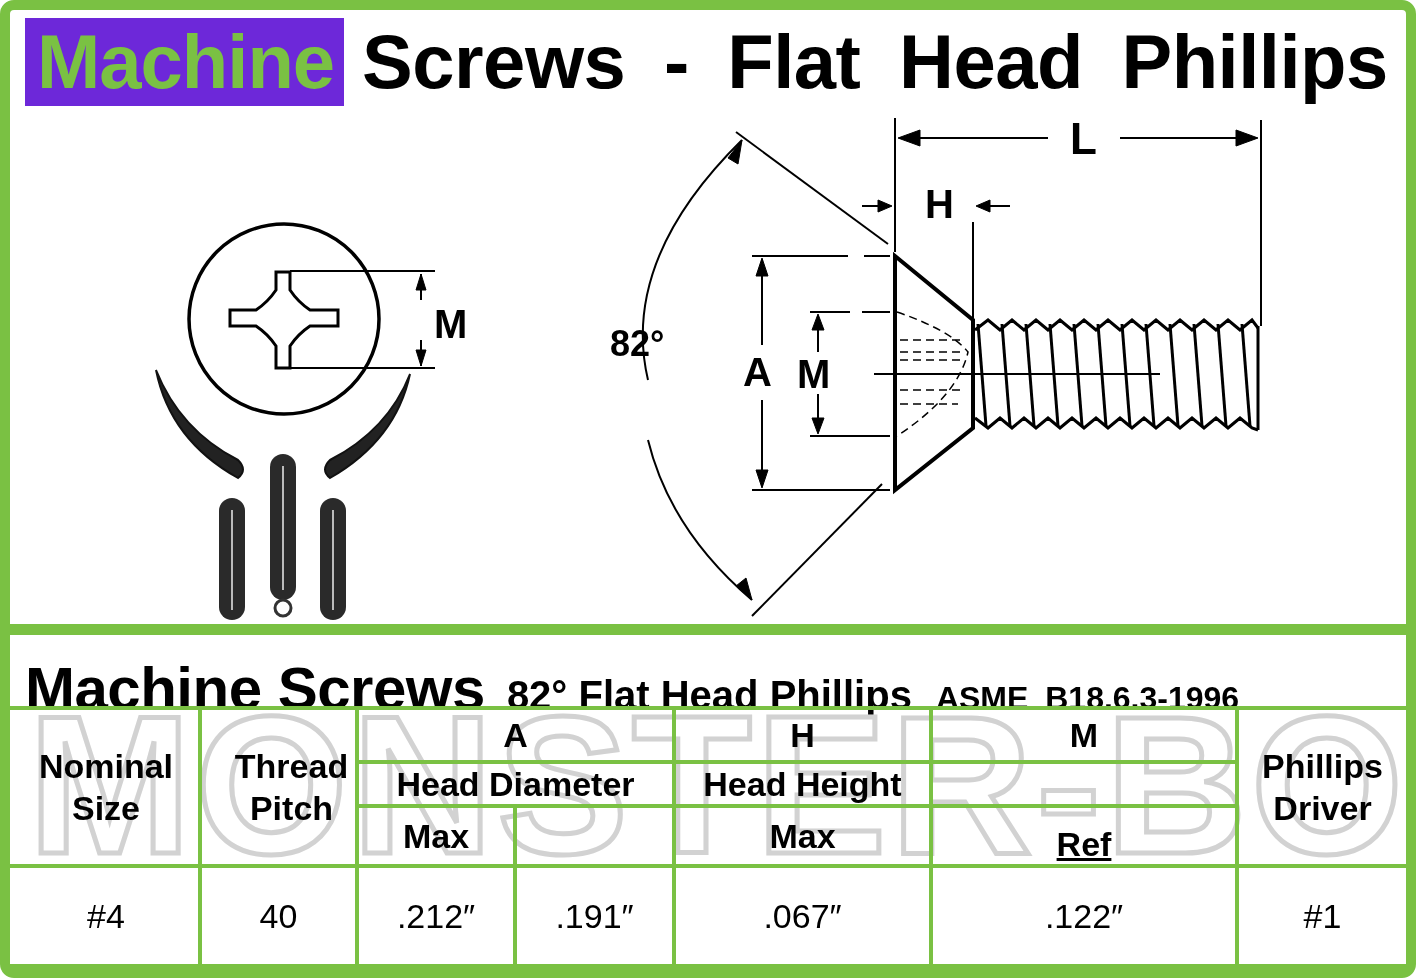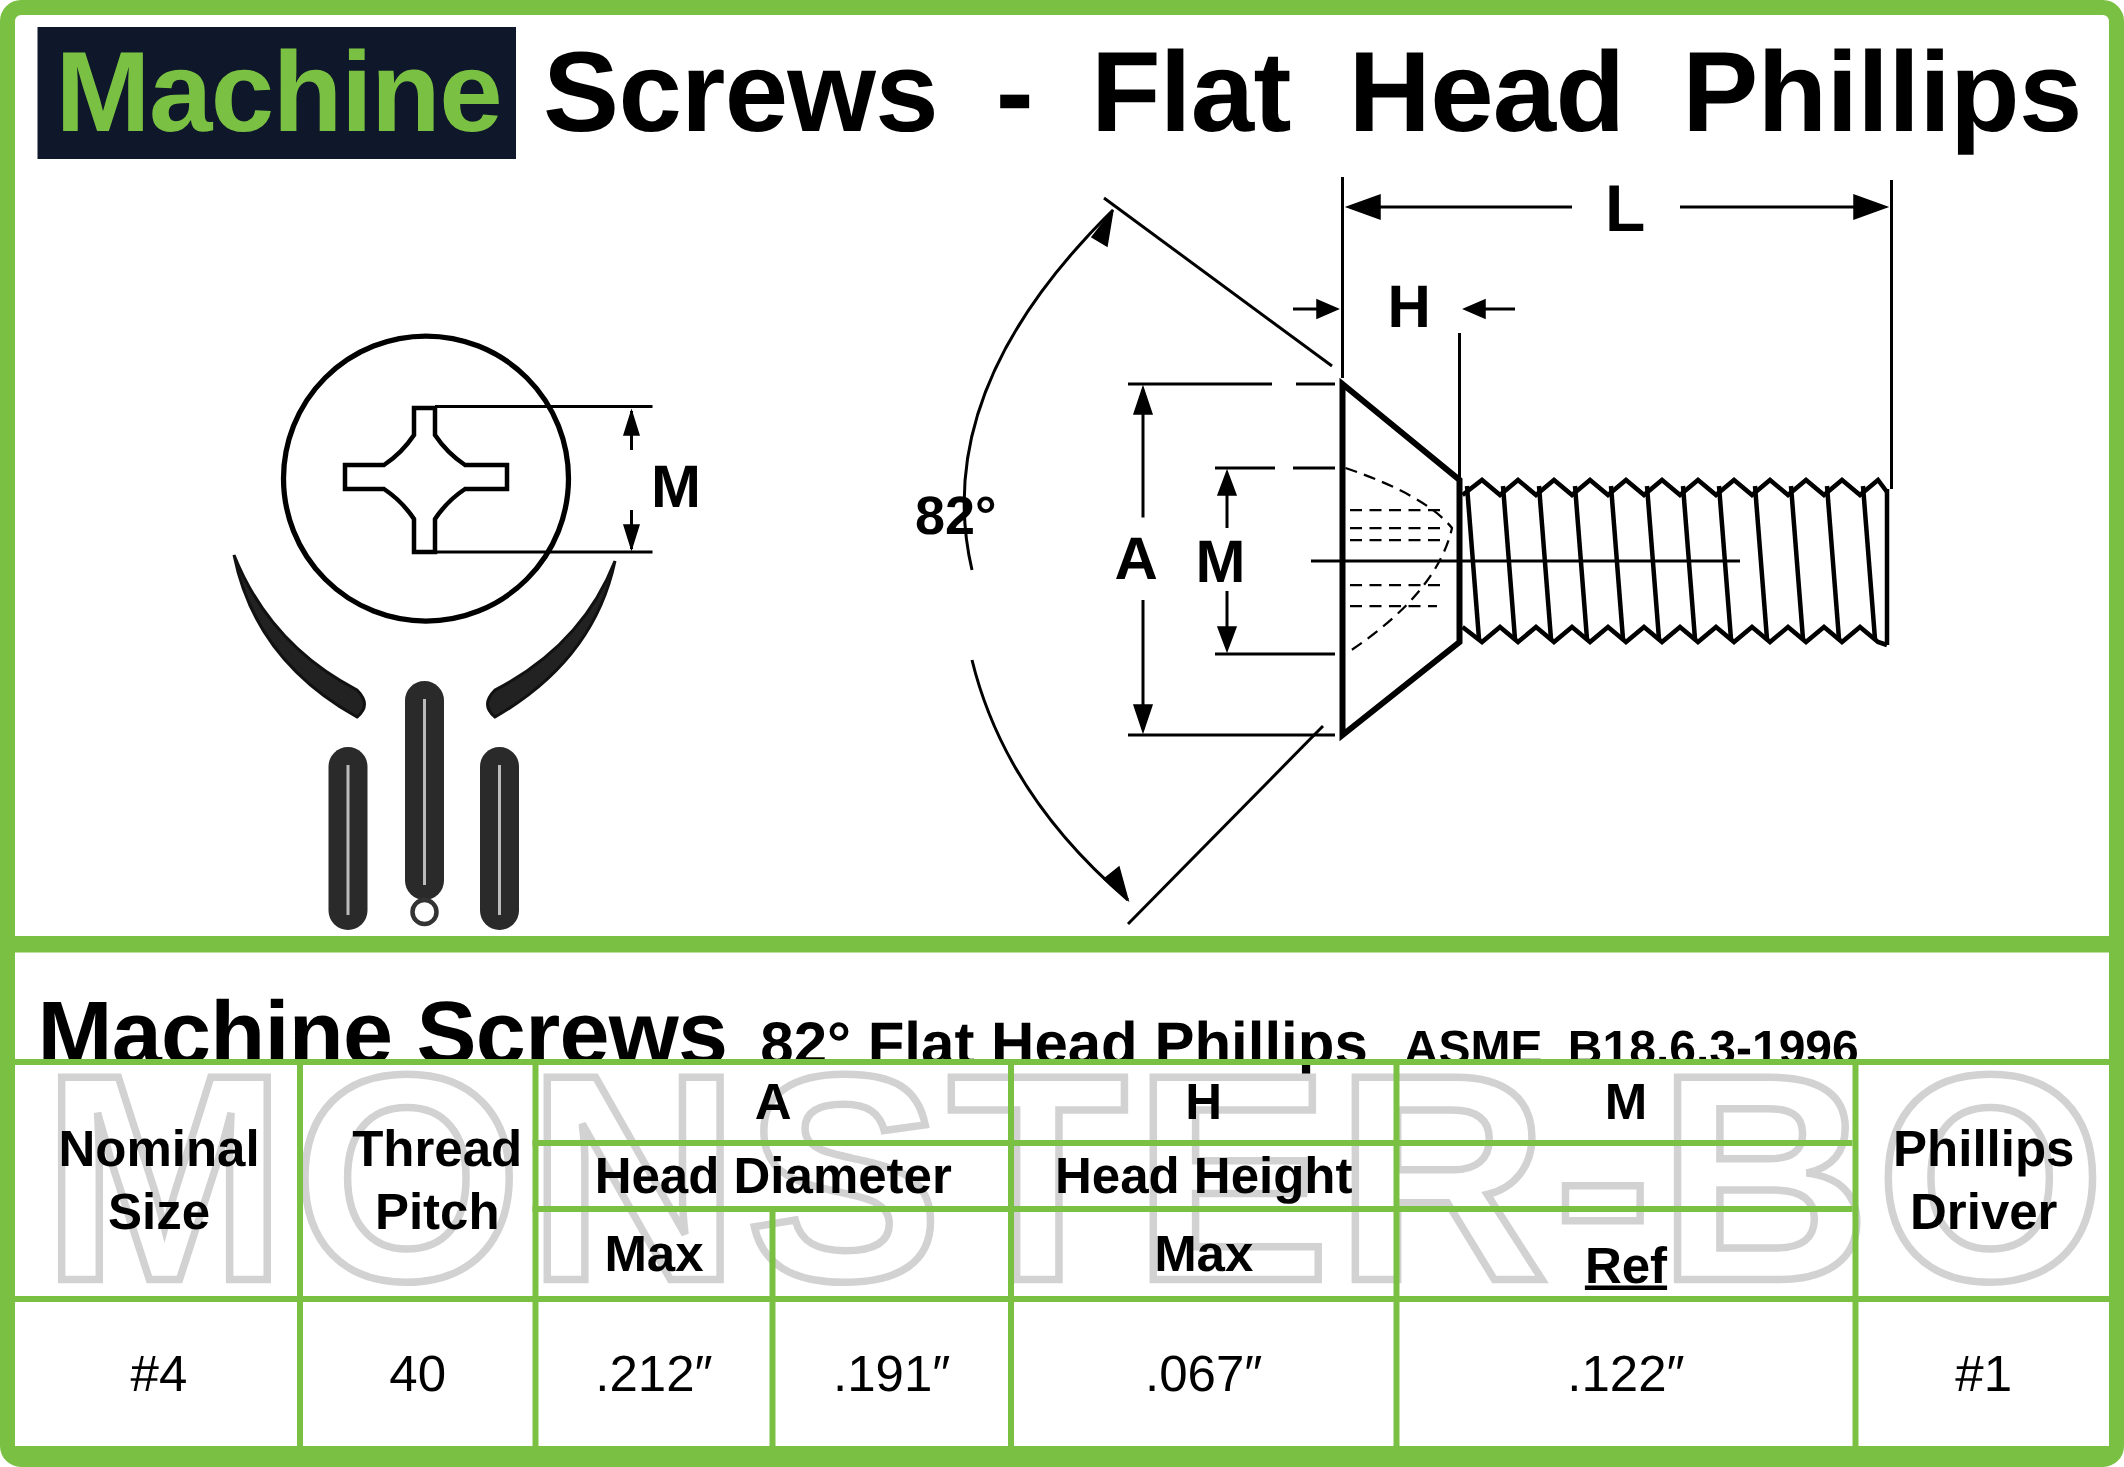--- a/index.html
+++ b/index.html
@@ -1,19 +1,19 @@
 <!DOCTYPE html>
 <html><head>
 <meta charset="utf-8">
 <style>
   html, body { margin:0; padding:0; background:#ffffff; }
   body { width:1416px; height:978px; position:relative; overflow:hidden; font-family:"Liberation Sans", sans-serif; }
   .frame { position:absolute; left:0; top:0; width:1416px; height:978px; box-sizing:border-box; border:10px solid #7ac143; border-radius:14px; background:#fff; }
   .title-band { position:absolute; left:25px; top:18px; height:88px; display:flex; align-items:center; }
-  .title-green-box { background:#0f172a; height:88px; display:flex; align-items:center; padding:0 10px 0 12px; }
+  .title-green-box { background:#6d28d9; height:88px; display:flex; align-items:center; padding:0 10px 0 12px; }
   .title-green { color:#7ac143; font-weight:bold; font-size:76px; letter-spacing:-1px; line-height:1; }
   .title-rest { color:#000; font-weight:bold; font-size:76px; margin-left:18px; word-spacing:18px; line-height:1; letter-spacing:-0.5px; }
   .diagram { position:absolute; left:0; top:108px; width:1416px; height:518px; }
   .divider-band { position:absolute; left:0; top:624px; width:1416px; height:11px; background:#7ac143; }
   .subtitle-row { position:absolute; left:25px; top:636px; height:68px; display:flex; align-items:baseline; white-space:nowrap; }
   .sub-main { font-size:60px; font-weight:bold; color:#000; letter-spacing:-0.5px;margin-top:18px; }
   .sub-mid { font-size:40px; font-weight:bold; color:#000; margin-left:22px; }
   .sub-std { font-size:32px; font-weight:bold; color:#000; margin-left:24px; word-spacing:8px; }
   .table-wrap { position:absolute; left:10px; top:706px; width:1396px; height:262px; }
   .watermark { position:absolute; left:18px; top:0; width:1380px; height:160px; font-size:196px; font-weight:bold; color:transparent; -webkit-text-stroke:5px #d2d2d2; letter-spacing:4px; line-height:160px; white-space:nowrap; pointer-events:none; }

